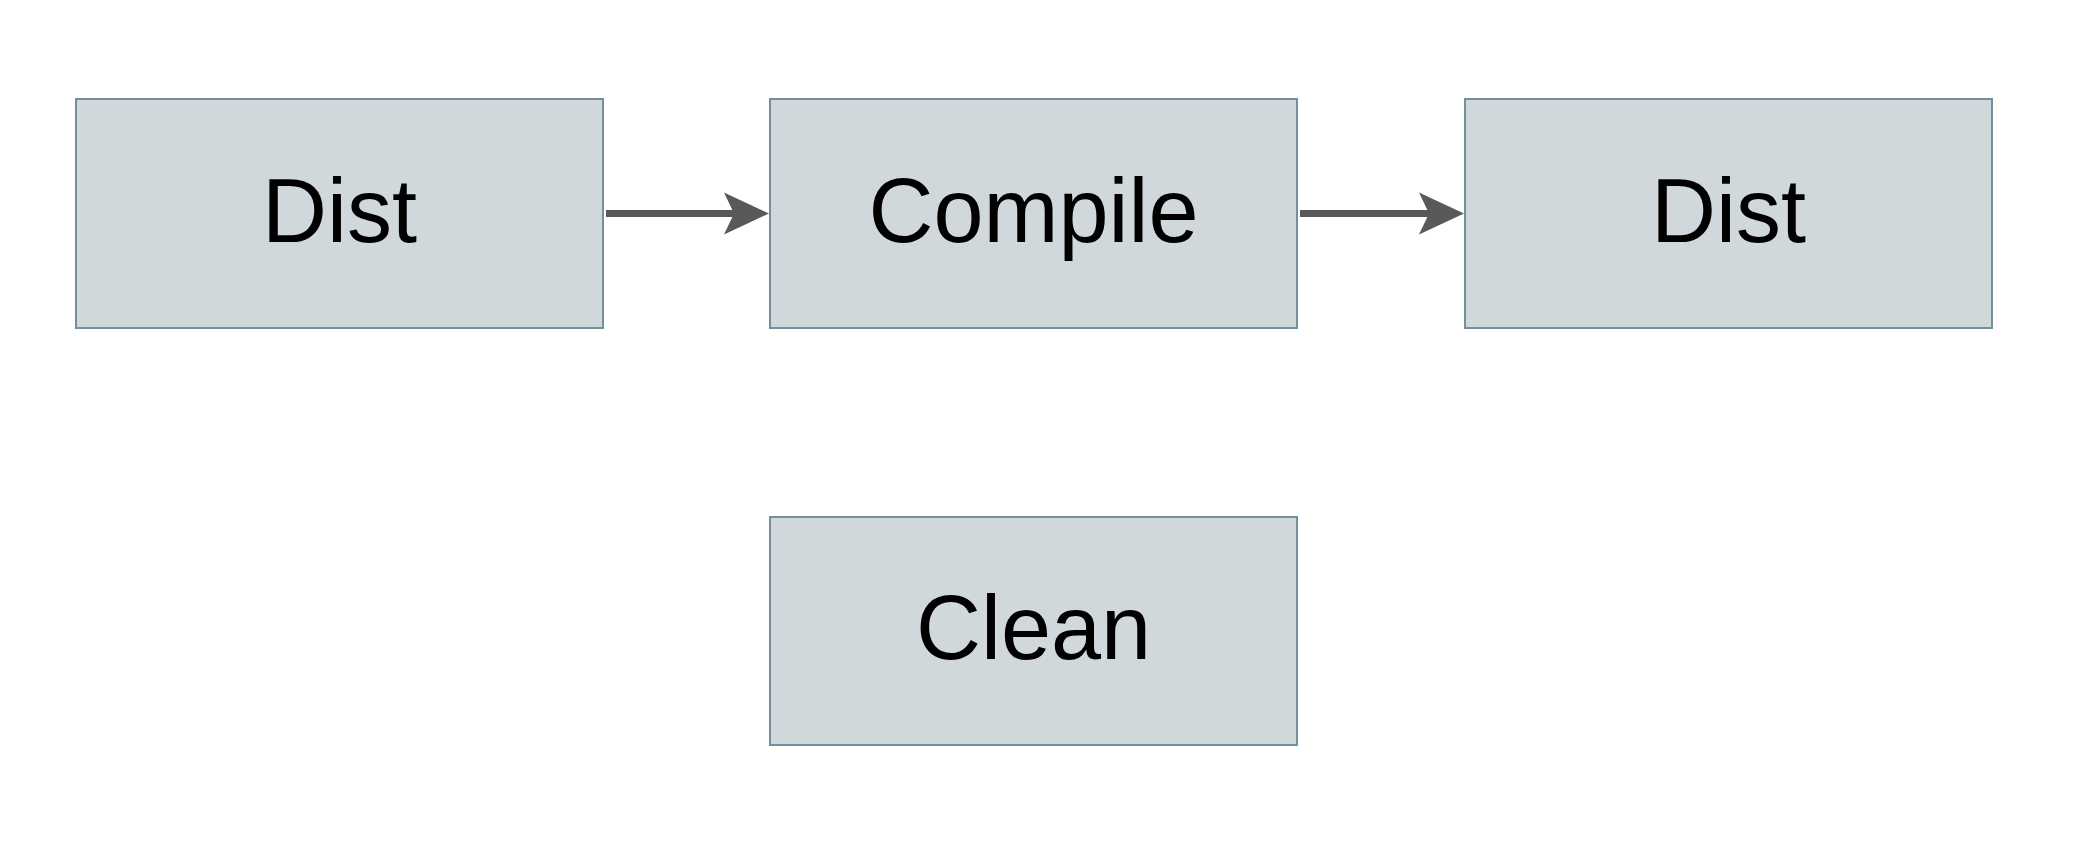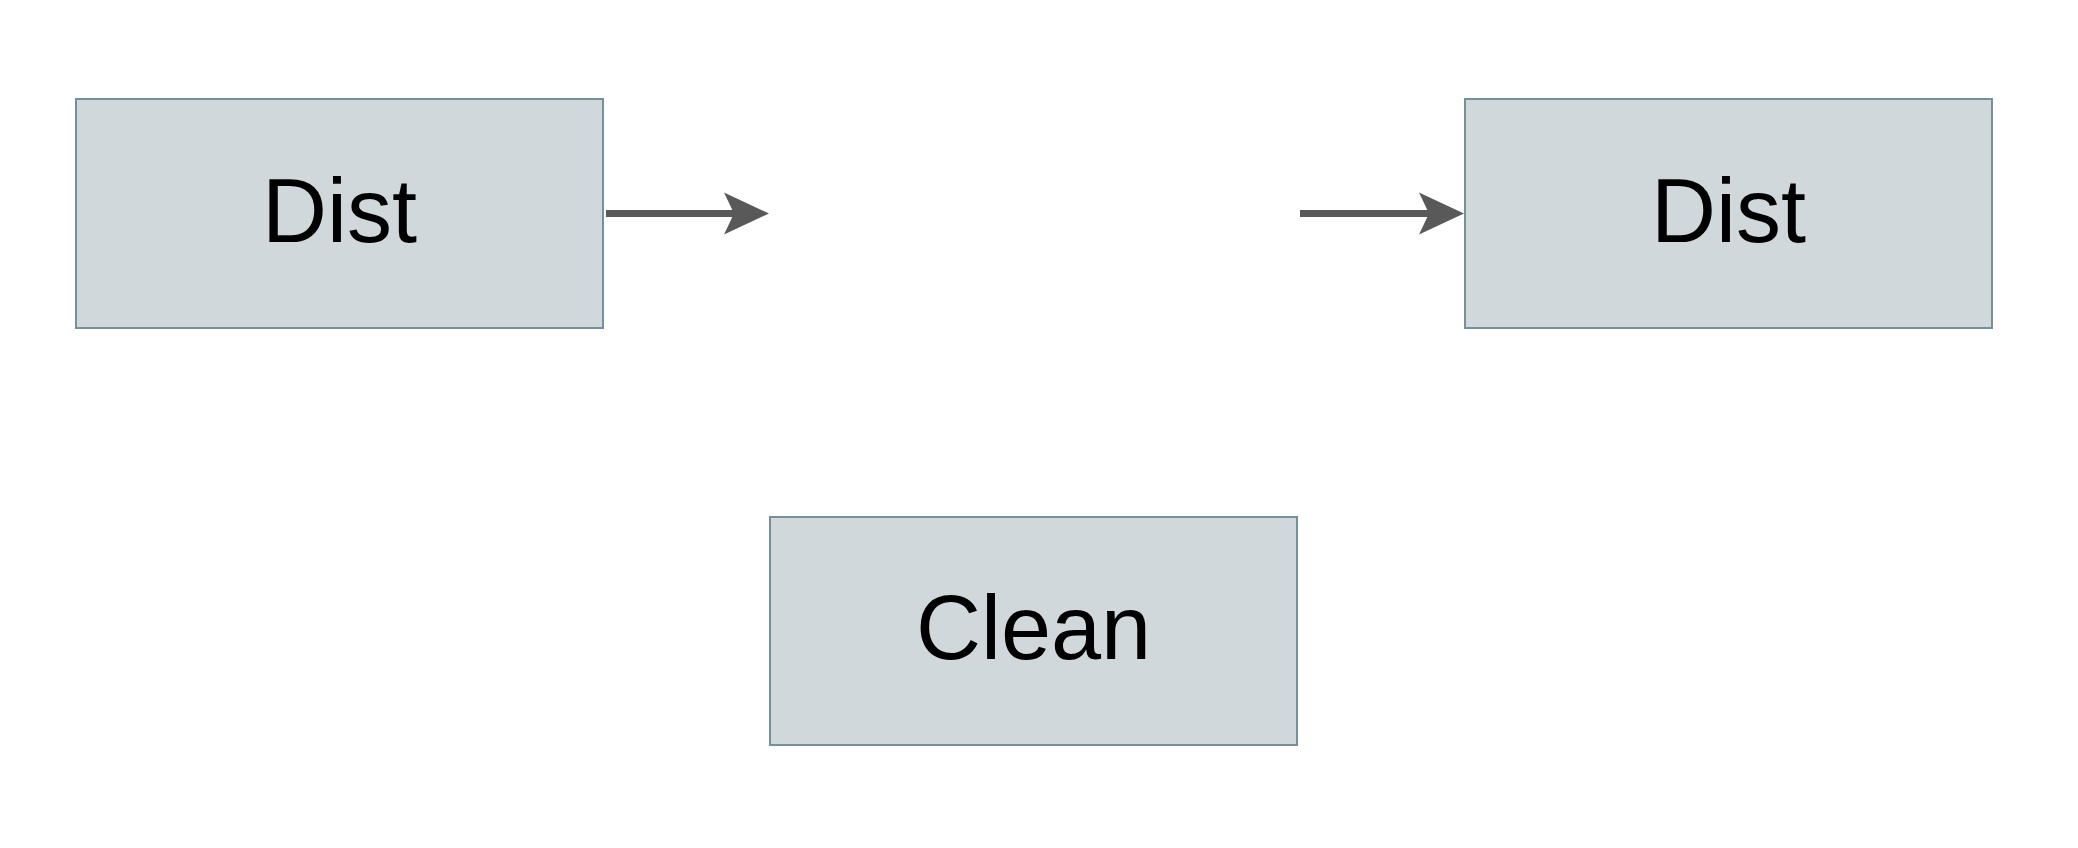--- a/index.html
+++ b/index.html
@@ -71,20 +71,23 @@
     <g>
       <line class="edge-line" x1="1300" y1="213.5" x2="1430" y2="213.5"></line>
       <polygon class="edge-head" points="1464,213.5 1419,192.5 1429,213.5 1419,234.5"></polygon>
     </g>
   </svg>
 
   <div class="node node-dist">
     <span class="node-label">Dist</span>
   </div>
 
+  <div class="node node-compile">
+    <span class="node-label">Compile</span>
+  </div>
 
   <div class="node node-init">
     <span class="node-label">Dist</span>
   </div>
 
   <div class="node node-clean">
     <span class="node-label">Clean</span>
   </div>
 
 </div>

